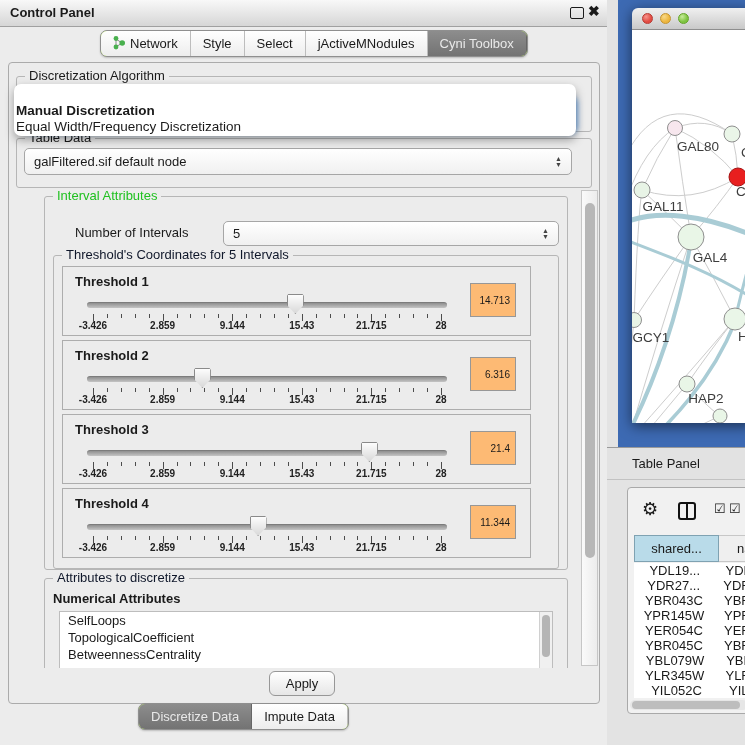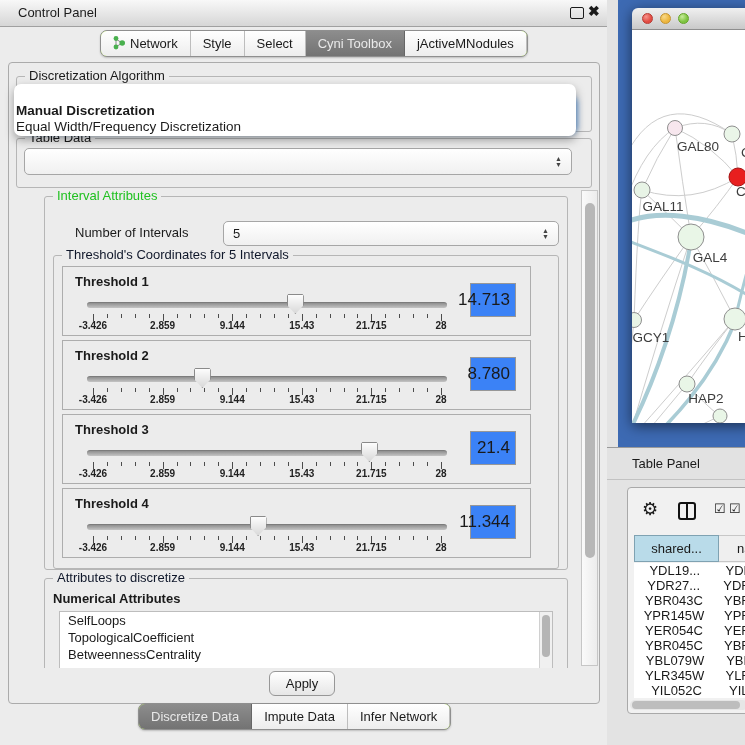--- a/index.html
+++ b/index.html
@@ -3,21 +3,21 @@
 <meta charset="utf-8">
 <style>
   html,body{margin:0;padding:0;}
   .screen{position:relative;width:745px;height:745px;overflow:hidden;
     font-family:"Liberation Sans",sans-serif;color:#1a1a1a;background:#ececec;font-size:13px;}
   .abs{position:absolute;}
 
   
   .titlebar{left:0;top:0;width:607px;height:26px;
     background:linear-gradient(#f8f8f8,#d6d6d6);border-bottom:1px solid #a0a0a0;}
-  .titlebar .title{position:absolute;left:18px;top:0;line-height:26px;}
+  .titlebar .title{position:absolute;left:10px;top:0;line-height:26px;font-weight:bold;}
   .float-ic{position:absolute;left:570px;top:7px;width:12px;height:10px;
     border:1.5px solid #1a1a1a;border-radius:2px;background:transparent;}
   .close-ic{position:absolute;left:588px;top:3px;font-size:14px;font-weight:bold;}
 
   .tabgroup{display:flex;border:1px solid #8f8f8f;border-radius:7px;overflow:hidden;
     background:#bef264;box-shadow:0 1px 2px rgba(0,0,0,0.2);height:25px;}
   .tab{padding:0 12px;display:flex;align-items:center;gap:5px;
     background:linear-gradient(#ffffff,#ededed);border-right:1px solid #bdbdbd;white-space:nowrap;}
   .tab.sel{background:linear-gradient(#8d8d8d,#737373);color:#e9e9e9;border-right-color:#666;}
   .top-tabs{left:100px;top:30px;}
@@ -59,23 +59,23 @@
   .track{position:absolute;left:0;top:9px;width:360px;height:5px;border-radius:3px;
     background:linear-gradient(#8f8f8f,#c4c4c4);border-top:1px solid #7c7c7c;}
   .thumb{position:absolute;top:1px;width:15px;height:18px;margin-left:-7px;
     background:linear-gradient(#fdfdfd,#d9d9d9);border:1px solid #8a8a8a;
     clip-path:polygon(8% 0,92% 0,100% 10%,100% 55%,50% 100%,0 55%,0 10%);}
   .tick{position:absolute;width:1px;background:#4c4c4c;top:0;}
   .ticks{position:absolute;left:6px;top:21px;width:348px;height:8px;}
   .ticklabels{position:absolute;left:6px;top:27px;width:348px;height:12px;
     font-size:10px;font-weight:bold;color:#222;}
   .ticklabels span{position:absolute;transform:translateX(-50%);white-space:nowrap;}
-  .valbox{position:absolute;right:14px;top:16px;width:46px;height:34px;background:#3b82f6;
+  .valbox{position:absolute;right:14px;top:16px;width:46px;height:34px;background:#fdba74;
     border:1px solid #979797;box-sizing:border-box;display:flex;align-items:center;
-    justify-content:flex-end;padding-right:5px;font-size:17px;}
+    justify-content:flex-end;padding-right:5px;font-size:10px;}
 
   .attr-group{left:24px;top:388px;width:522px;height:120px;}
   .attr-sub{position:absolute;left:8px;top:12px;font-weight:bold;}
   .attr-list{position:absolute;left:14px;top:32px;right:14px;height:58px;background:#fff;
     border:1px solid #bdbdbd;overflow:hidden;}
   .attr-item{height:17px;line-height:17px;padding-left:8px;}
   .vscroll-mini{position:absolute;right:0;top:0;width:12px;height:100%;
     background:#f0f0f0;border-left:1px solid #d0d0d0;}
   .vscroll-mini .th{position:absolute;left:2px;top:3px;width:8px;height:42px;border-radius:4px;background:#b5b5b5;}
 
@@ -142,44 +142,45 @@
             <circle cx="9.2" y="0" cy="8" r="2.8" fill="#49b04e"></circle>
           </svg></span>
         <span>Network</span>
       </div>
       <div class="tab">
         <span>Style</span>
       </div>
       <div class="tab">
         <span>Select</span>
       </div>
+      <div class="tab">
+        <span>jActiveMNodules</span>
+      </div>
       <div class="tab sel">
         <span>Cyni Toolbox</span>
-      </div>
-      <div class="tab">
-        <span>jActiveMNodules</span>
       </div>
     </div>
 
   <div class="abs outerpanel"></div>
 
   <div class="abs group algo-group">
     <span class="gtitle">Discretization Algorithm</span>
   </div>
   <div class="abs focus-combo"></div>
 
   <div class="abs popup">
     <div class="it1">Manual Discretization</div>
     <div class="it2">Equal Width/Frequency Discretization</div>
   </div>
 
   <div class="abs group tabledata-group">
     <span class="gtitle">Table Data</span>
   </div>
   <div class="abs combo td-combo">
+    <span>galFiltered.sif default node</span>
     <span class="spin">
         <span>▲</span>
         <span>▼</span>
       </span>
   </div>
 
   <div class="abs viewport">
 
     <div class="abs group interval-group">
       <span class="gtitle g-green">Interval Attributes</span>
@@ -275,21 +276,21 @@
                 </div>
                 <div class="ticklabels">
                   <span style="left: 0px;">-3.426</span>
                   <span style="left: 69.6px;">2.859</span>
                   <span style="left: 139.2px;">9.144</span>
                   <span style="left: 208.8px;">15.43</span>
                   <span style="left: 278.4px;">21.715</span>
                   <span style="left: 348px;">28</span>
                 </div>
               </div>
-              <div class="valbox">8.780</div>
+              <div class="valbox">6.316</div>
             </div>
             <div class="thr-panel" style="top: 158px;">
               <div class="thr-label">Threshold 3</div>
               <div class="sliderwrap">
                 <div class="track"></div>
                 <div class="thumb" style="left: 280.914px;"></div>
                 <div class="ticks">
                   <div class="tick" style="left: 0px; height: 7px;"></div>
                   <div class="tick" style="left: 13.92px; height: 4px;"></div>
                   <div class="tick" style="left: 27.84px; height: 4px;"></div>
@@ -398,23 +399,20 @@
   <div class="abs apply-btn">
     <span>Apply</span>
   </div>
 
   <div class="abs tabgroup bottom-tabs" id="bottom-tabs">
       <div class="tab sel">
         <span>Discretize Data</span>
       </div>
       <div class="tab">
         <span>Impute Data</span>
-      </div>
-      <div class="tab">
-        <span>Infer Network</span>
       </div>
     </div>
 
   <div class="abs right-bg"></div>
   <div class="abs net-bg" id="net-bg" style="background: rgb(61, 106, 179);"></div>
 
   <div class="abs macwin">
     <div class="mac-titlebar">
       <span class="light" style="left:10px;background:radial-gradient(circle at 35% 30%,#f6948d,#e24b42 60%);border:1px solid #b63a33;"></span>
       <span class="light" style="left:28px;background:radial-gradient(circle at 35% 30%,#f7d98a,#edb63e 60%);border:1px solid #c4932f;"></span>

